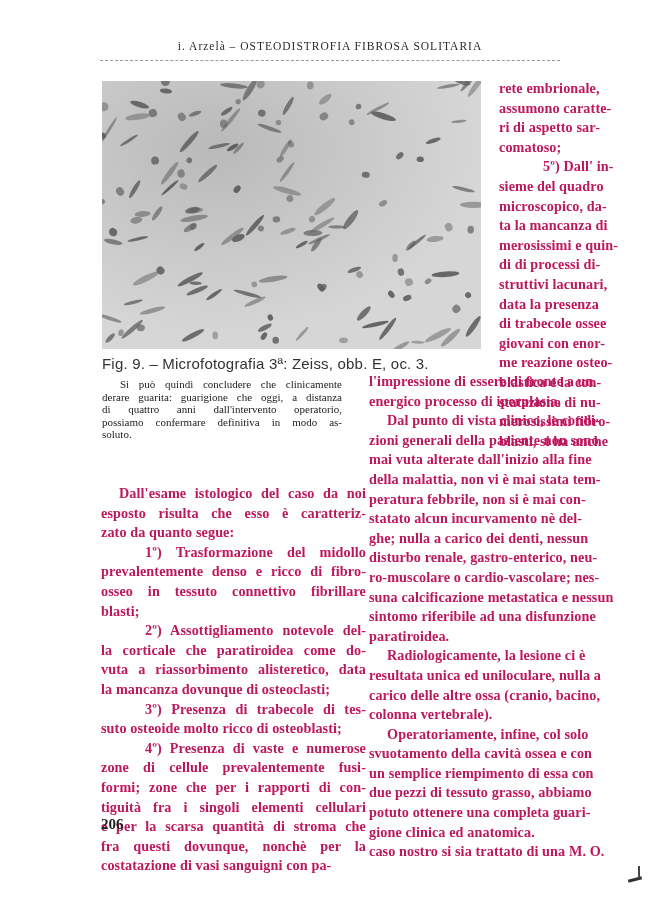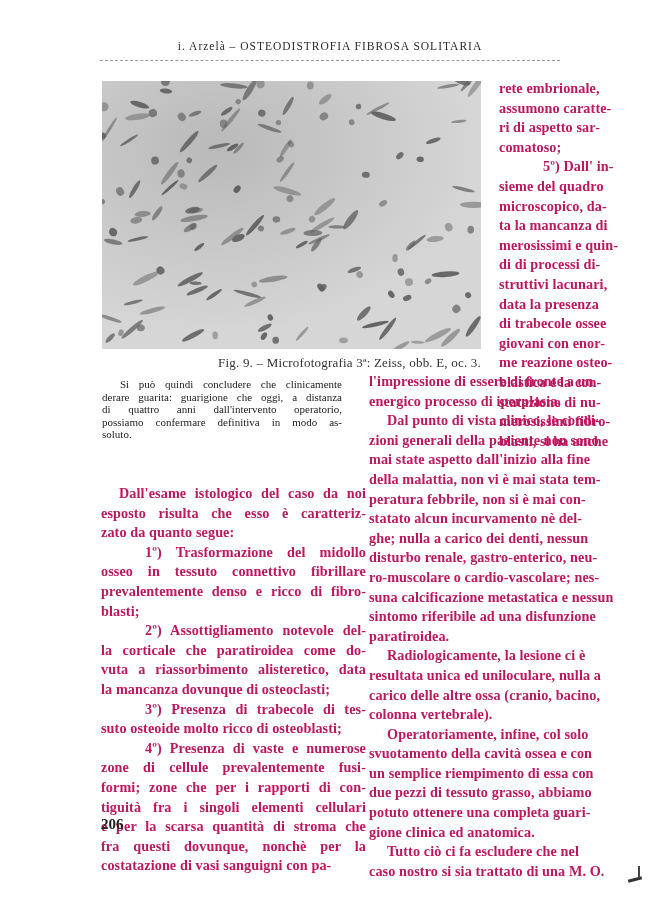--- a/index.html
+++ b/index.html
@@ -5,22 +5,22 @@
   html, body { margin: 0; padding: 0; background: #ffffff; }
   body { width: 652px; height: 900px; position: relative; overflow: hidden;
          font-family: "DejaVu Serif", "Liberation Serif", serif; color: #1e1e1e; }
   .header { position: absolute; left: 100px; top: 40px; width: 460px; text-align: center;
             font-family: "Liberation Serif", serif; font-size: 11.5px; letter-spacing: 1px; color: #2a2a2a; }
   .header-rule { position: absolute; left: 100px; top: 60px; width: 460px; height: 0;
                  border-top: 1px dashed #9a9a9a; }
   .figure { position: absolute; left: 102px; top: 81px; width: 379px; height: 268px;
             background: #c9c9c9; overflow: hidden; }
   .figure svg { width: 100%; height: 100%; display: block; }
-  .caption { position: absolute; left: 102px; top: 355px; width: 379px; text-align: right;
-             font-family: Liberation Serif, serif; font-size: 13px; color: #333; letter-spacing: 0.2px; }
+  .caption { position: absolute; left: 102px; top: 355px; width: 379px; text-align: left;
+             font-family: Liberation Sans, sans-serif; font-size: 15px; color: #333; letter-spacing: 0.2px; }
   .col { position: absolute; font-family: "Liberation Serif", serif; }
   .line { display: block; white-space: nowrap; text-align: justify; text-align-last: justify; }
   .line.last { text-align-last: left; }
   .line.indent { padding-left: 18px; }
   .line.indent2 { padding-left: 44px; }
   .small { font-size: 11px; line-height: 12.6px; color: #222; }
   .big { font-size: 14.2px; line-height: 19.6px; font-weight: bold; color: #be185d; letter-spacing: 0.1px; }
   .big .line { font-weight: 600; }
   #right-top { left: 499px; top: 79px; width: 78px; }
   #right-bottom { left: 369px; top: 372px; width: 210px; }
@@ -212,57 +212,56 @@
     <span class="line">blastica e la con-</span>
     <span class="line">statazione di nu-</span>
     <span class="line">merosissimi fibro-</span>
     <span class="line">blasti, si ha anche</span>
   </div>
 <div class="col big" id="right-bottom">
     <span class="line">l'impressione di essere di fronte a un</span>
     <span class="line last">energico processo di iperplasia.</span>
     <span class="line indent">Dal punto di vista clinico, le condi-</span>
     <span class="line">zioni generali della paziente non sono</span>
-    <span class="line">mai state aspetto dall'inizio alla fine</span>
+    <span class="line">mai vuta alterate dall'inizio alla fine</span>
     <span class="line">della malattia, non vi è mai stata tem-</span>
     <span class="line">peratura febbrile, non si è mai con-</span>
     <span class="line">statato alcun incurvamento nè del-</span>
     <span class="line">ghe; nulla a carico dei denti, nessun</span>
     <span class="line">disturbo renale, gastro-enterico, neu-</span>
     <span class="line">ro-muscolare o cardio-vascolare; nes-</span>
     <span class="line">suna calcificazione metastatica e nessun</span>
     <span class="line">sintomo riferibile ad una disfunzione</span>
     <span class="line last">paratiroidea.</span>
     <span class="line indent">Radiologicamente, la lesione ci è</span>
     <span class="line">resultata unica ed uniloculare, nulla a</span>
     <span class="line">carico delle altre ossa (cranio, bacino,</span>
     <span class="line last">colonna vertebrale).</span>
     <span class="line indent">Operatoriamente, infine, col solo</span>
     <span class="line">svuotamento della cavità ossea e con</span>
     <span class="line">un semplice riempimento di essa con</span>
     <span class="line">due pezzi di tessuto grasso, abbiamo</span>
     <span class="line">potuto ottenere una completa guari-</span>
     <span class="line last">gione clinica ed anatomica.</span>
-    <span class="line indent">Tutto ciò ci fa escludere che nel</span>
     <span class="line last">caso nostro si sia trattato di una M. O.</span>
   </div>
 <div class="col small" id="left-small">
     <span class="line indent">Si può quindi concludere che clinicamente</span>
     <span class="line">derare guarita: guarigione che oggi, a distanza</span>
     <span class="line">di quattro anni dall'intervento operatorio,</span>
     <span class="line">possiamo confermare definitiva in modo as-</span>
     <span class="line last">soluto.</span>
   </div>
 <div class="col big" id="left-big">
     <span class="line indent">Dall'esame istologico del caso da noi</span>
     <span class="line">esposto risulta che esso è caratteriz-</span>
     <span class="line last">zato da quanto segue:</span>
     <span class="line indent2">1º) Trasformazione del midollo</span>
+    <span class="line">prevalentemente denso e ricco di fibro-</span>
     <span class="line">osseo in tessuto connettivo fibrillare</span>
-    <span class="line">prevalentemente denso e ricco di fibro-</span>
     <span class="line last">blasti;</span>
     <span class="line indent2">2º) Assottigliamento notevole del-</span>
     <span class="line">la corticale che paratiroidea come do-</span>
     <span class="line">vuta a riassorbimento alisteretico, data</span>
     <span class="line last">la mancanza dovunque di osteoclasti;</span>
     <span class="line indent2">3º) Presenza di trabecole di tes-</span>
     <span class="line last">suto osteoide molto ricco di osteoblasti;</span>
     <span class="line indent2">4º) Presenza di vaste e numerose</span>
     <span class="line">zone di cellule prevalentemente fusi-</span>
     <span class="line">formi; zone che per i rapporti di con-</span>

